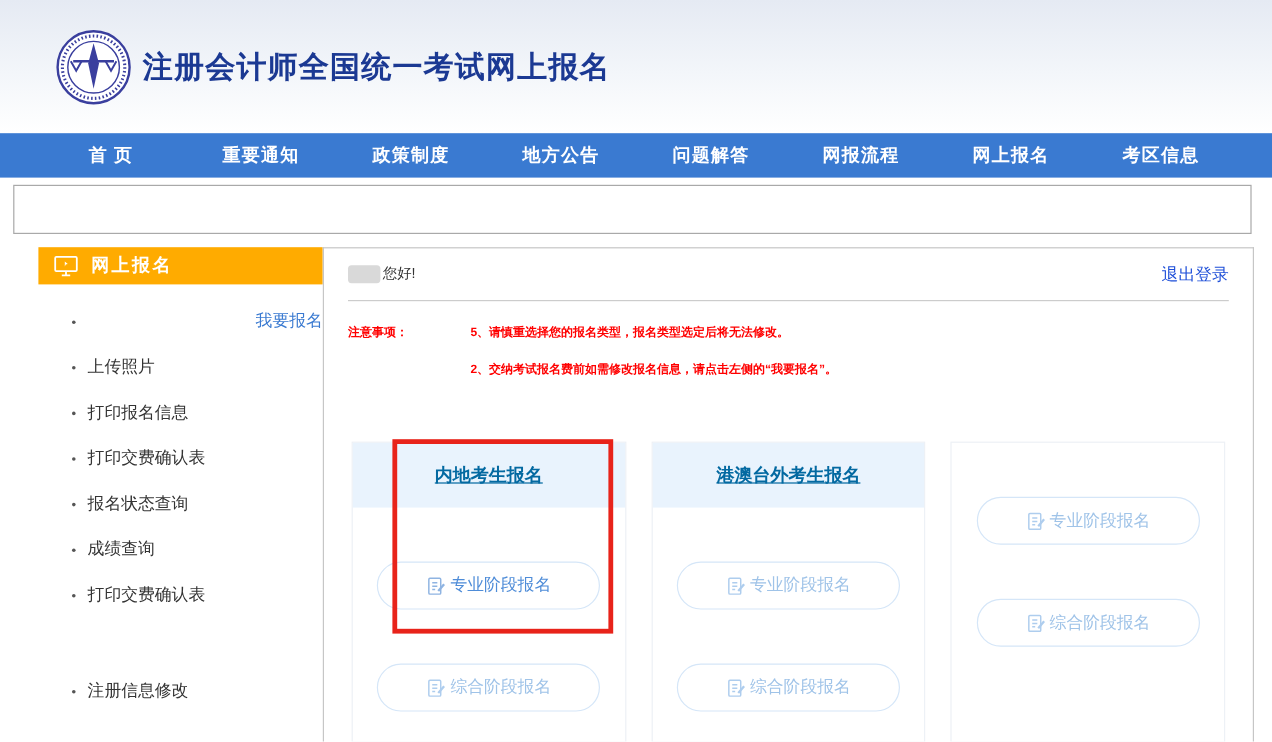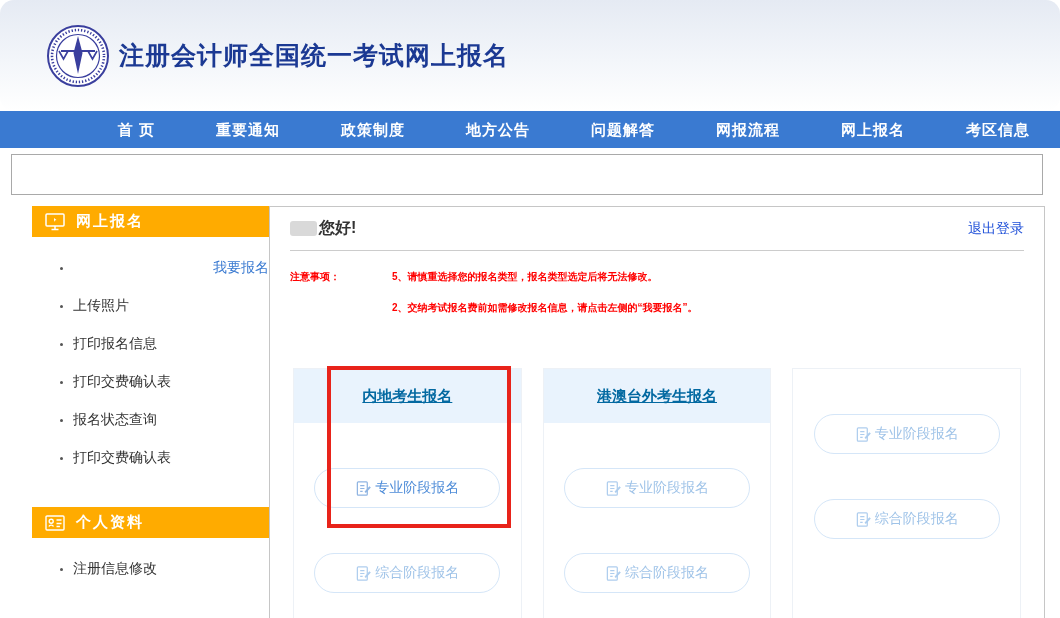--- a/index.html
+++ b/index.html
@@ -6,34 +6,34 @@
   html, body { margin: 0; padding: 0; }
   body {
     width: 1060px; height: 618px;
     font-family: "Liberation Sans", "DejaVu Sans", sans-serif;
     background: #fff; overflow: hidden; position: relative;
   }
   
   .site-header {
     height: 111px;
     background: linear-gradient(180deg, #e5eaf3 0%, #f3f6fa 55%, #ffffff 100%);
-    display: flex; align-items: center; padding-left: 46px; border-radius: 14px;
+    display: flex; align-items: center; padding-left: 46px;
   }
   .logo { width: 64px; height: 64px; flex: 0 0 auto; }
   .site-title {
     margin: 0 0 0 9px; font-size: 25px; font-weight: bold; color: #1b3993;
     letter-spacing: 1px;
   }
   
   .main-nav {
     height: 37px; background: #3a7ad1; display: flex; align-items: center;
     padding: 0 30px;
   }
   .nav-item {
-    flex: 1; text-align: right; color: #fff; font-size: 15px; font-weight: bold;
+    flex: 1; text-align: center; color: #fff; font-size: 15px; font-weight: bold;
     letter-spacing: 1px; cursor: pointer; line-height: 37px; white-space: nowrap;
   }
   
   .notice-box {
     margin: 6px 16px 0 11px; height: 41px; width: 1032px;
     background: #fff; border: 1px solid #a9a9a9;
   }
   
   .content-row { display: flex; align-items: flex-start; margin-top: 11px; }
   .sidebar { width: 237px; margin-left: 32px; flex: 0 0 auto; }
@@ -60,21 +60,21 @@
     border-bottom: none; background: #fff; min-height: 412px; padding: 0 20px;
   }
   .greeting-row {
     height: 44px; display: flex; align-items: center;
     border-bottom: 1px solid #ccc;
   }
   .name-blur {
     width: 27px; height: 15px; background: #d9d9d9; border-radius: 3px;
     margin-right: 2px;
   }
-  .greeting-text { font-size: 16px; font-weight: bold; color: #333; }
+  .greeting-text { font-size: 12px; font-weight: normal; color: #333; }
   .spacer { flex: 1; }
   .logout-link { font-size: 14px; color: #1d4ed8; cursor: pointer; }
   .notice-block { margin-top: 19px; color: #ff0000; font-size: 10px; font-weight: bold; }
   .notice-line1 { display: flex; }
   .notice-label { width: 102px; flex: 0 0 auto; }
   .notice-line2 { margin-top: 17px; padding-left: 102px; }
   
   .cards-row { display: flex; gap: 21px; margin-top: 53px; padding: 0 3px; }
   .reg-card {
     flex: 1; border: 1px solid #edf1f6; min-height: 251px; background: #fff;
@@ -158,33 +158,28 @@
       <li class="side-item">
           <span class="dot"></span>
           <span>打印交费确认表</span>
         </li>
       <li class="side-item">
           <span class="dot"></span>
           <span>报名状态查询</span>
         </li>
       <li class="side-item">
           <span class="dot"></span>
+          <span>成绩查询</span>
+        </li>
+      <li class="side-item">
+          <span class="dot"></span>
           <span>打印交费确认表</span>
         </li>
     </ul>
     <div class="side-gap"></div>
-    <div class="side-header">
-      <svg class="hdr-icon" viewBox="0 0 20 20" fill="none" stroke="#ffffff" stroke-width="1.4">
-        <rect x="1" y="3" width="18" height="14" rx="1"></rect>
-        <circle cx="6.2" cy="8.2" r="2"></circle>
-        <path d="M4 13.5 c0.4-1.8 4-1.8 4.4 0"></path>
-        <path d="M11.5 7 h5 M11.5 10.5 h5 M11.5 13.5 h3.4"></path>
-      </svg>
-      <span>个人资料</span>
-    </div>
     <ul class="side-list">
       <li class="side-item">
           <span class="dot"></span>
           <span>注册信息修改</span>
         </li>
     </ul>
   </aside>
 
   <main class="main-panel">
 

